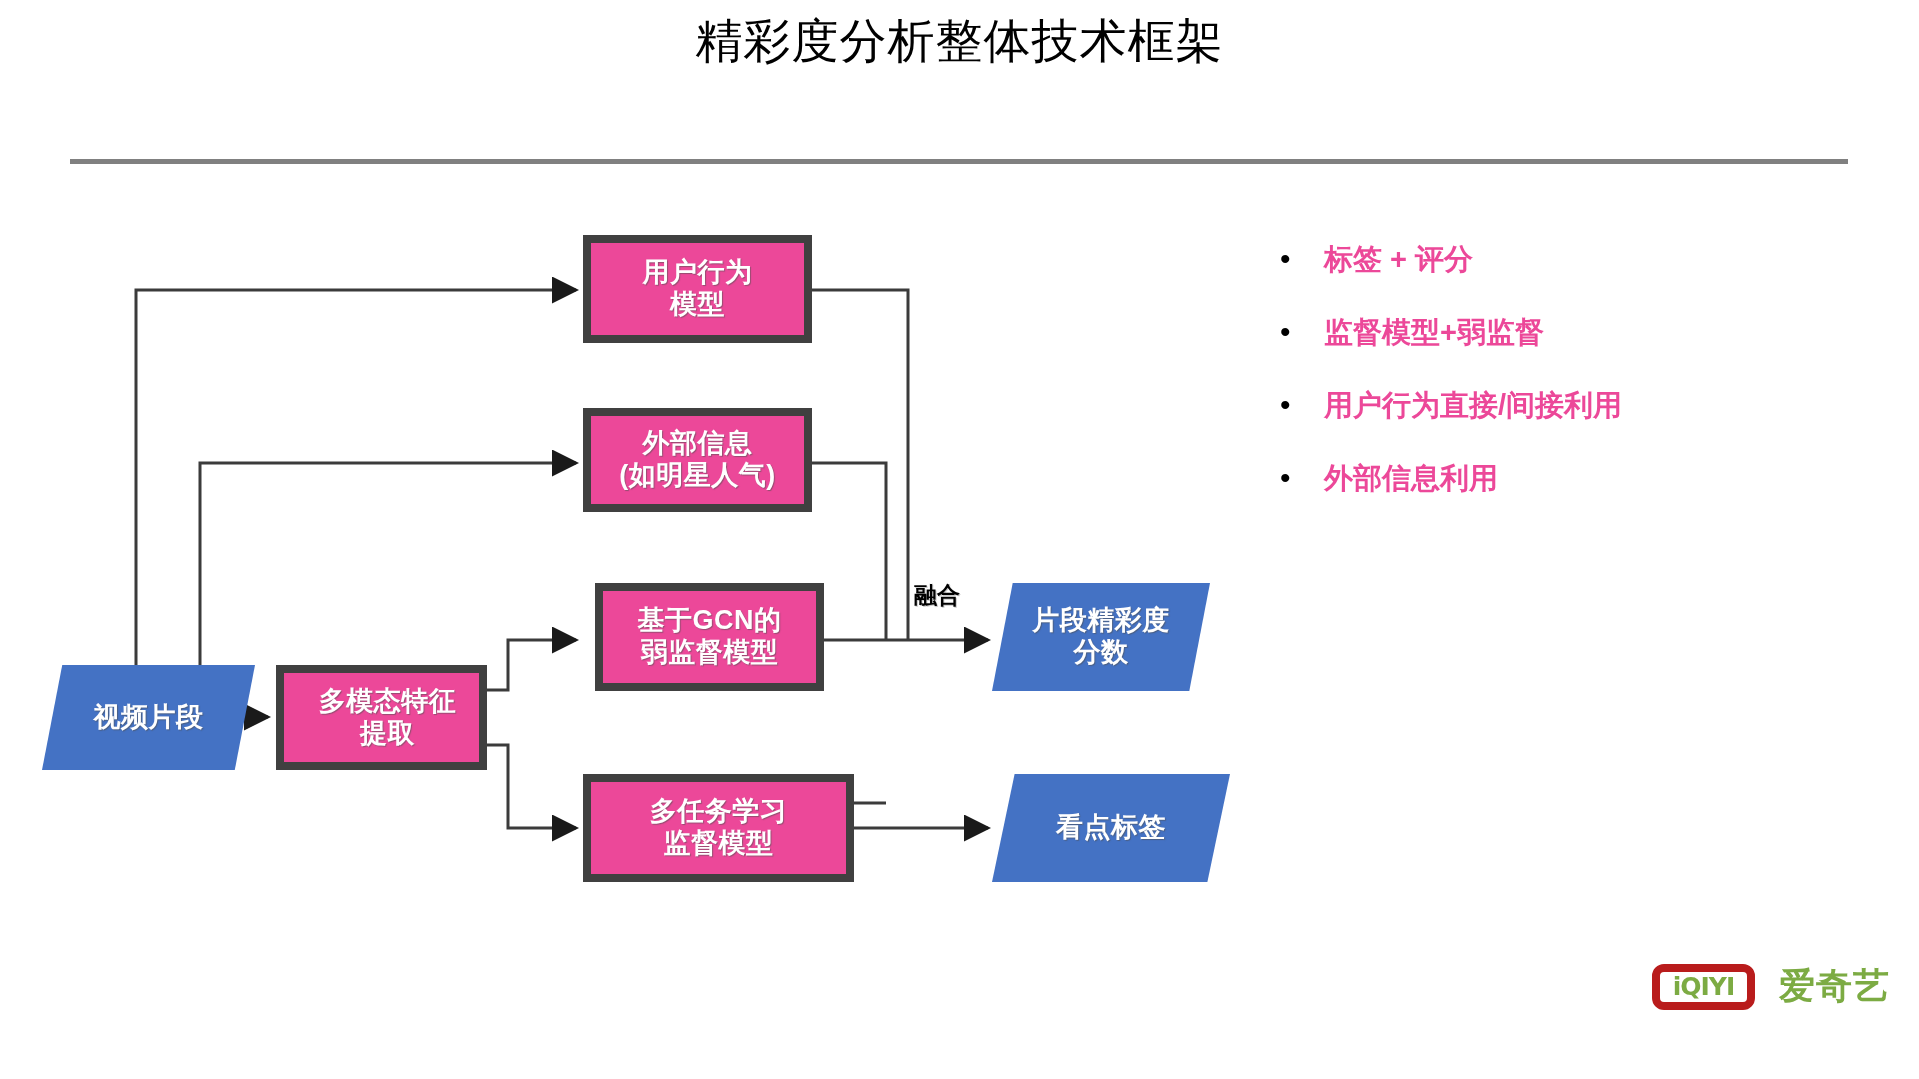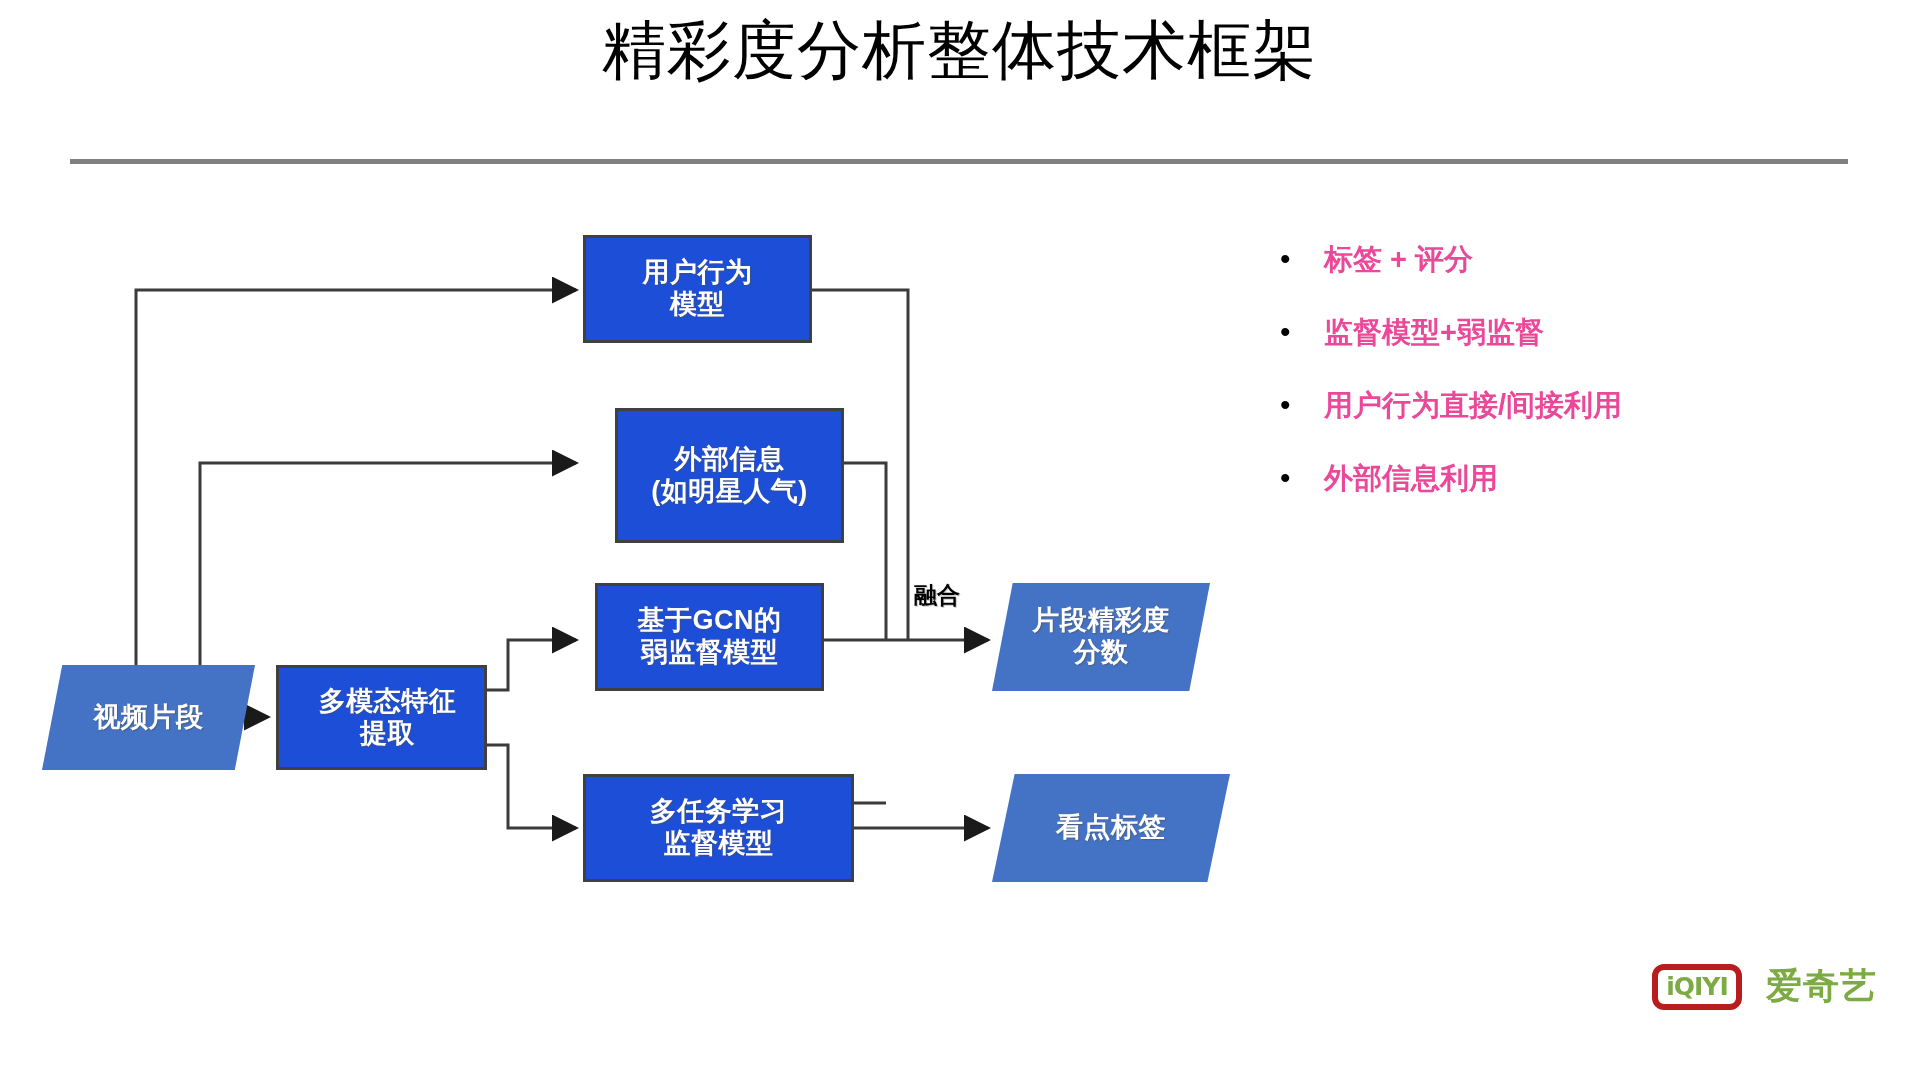--- a/index.html
+++ b/index.html
@@ -4,39 +4,39 @@
 <title>精彩度分析整体技术框架</title>
 <style>
   html,body{margin:0;padding:0;background:#ffffff;}
   body{width:1919px;height:1079px;position:relative;overflow:hidden;
        font-family:"Liberation Sans","DejaVu Sans",sans-serif;color:#000;}
   #slide{position:absolute;left:0;top:0;width:1919px;height:1079px;background:#fff;}
 
   
   .slide-title{
     position:absolute;left:0;top:14px;width:1919px;
-    text-align:center;font-size:64px;line-height:1.15;
+    text-align:center;font-size:47px;line-height:1.15;
     font-weight:400;color:#000;letter-spacing:1px;white-space:nowrap;
   }
   .title-rule{
     position:absolute;left:70px;top:159px;width:1778px;height:5px;
     background:#808080;
   }
 
   
   #connectors{position:absolute;left:0;top:0;width:1919px;height:1079px;}
 
   
   .node{
     position:absolute;box-sizing:border-box;
     display:flex;align-items:center;justify-content:center;
     text-align:center;color:#ffffff;font-weight:bold;
     font-size:27px;line-height:1.18;letter-spacing:0.5px;
     text-shadow:1px 1px 1px rgba(80,80,80,.55);
-    background:#1d4ed8;border:3px solid #404040;
+    background:#ec4899;border:8px solid #404040;
   }
   .node .lbl{white-space:pre-line;}
   .para{
     background:#4472C4;border:none;
     clip-path:polygon(9.5% 0, 100% 0, 90.5% 100%, 0 100%);
     box-shadow:none;
   }
 
   .fuse-label{
     position:absolute;font-size:23px;font-weight:bold;color:#000;
@@ -46,21 +46,21 @@
 
   
   .bullets{position:absolute;left:1280px;top:236px;width:620px;}
   .bullet-row{display:flex;align-items:flex-start;margin-bottom:27px;}
   .bullet-dot{width:44px;flex:none;font-size:30px;line-height:46px;text-align:left;}
   .bullet-text{font-size:29px;line-height:46px;color:#ec4899;white-space:nowrap;font-weight:bold;}
 
   
   .logo{position:absolute;left:1652px;top:962px;display:flex;align-items:center;}
   .logo-mark{
-    width:90px;height:46px;border:6px solid #b91c1c;border-radius:12px;
+    width:103px;height:46px;border:8px solid #b91c1c;border-radius:12px;
     display:flex;align-items:center;justify-content:center;box-sizing:border-box;
     color:#7CAB43;font-weight:bold;font-size:25px;letter-spacing:-1px;
     font-family:"DejaVu Sans",sans-serif;
   }
   .logo-text{margin-left:24px;color:#7CAB43;font-weight:bold;font-size:36px;
              letter-spacing:1px;}
 </style>
 </head>
 <body>
 
@@ -106,21 +106,21 @@
   <div class="node" style="left:276px;top:665px;width:211px;height:105px;padding-left:12px;">
     <span class="lbl">多模态特征
 提取</span>
   </div>
 
   <div class="node" style="left:583px;top:235px;width:229px;height:108px;">
     <span class="lbl">用户行为
 模型</span>
   </div>
 
-  <div class="node" style="left:583px;top:408px;width:229px;height:135px;margin-left:32px;">
+  <div class="node" style="left:583px;top:408px;width:229px;height:104px;">
     <span class="lbl">外部信息
 (如明星人气)</span>
   </div>
 
   <div class="node" style="left:583px;top:583px;width:229px;height:108px;margin-left:12px;">
     <span class="lbl">基于GCN的
 弱监督模型</span>
   </div>
 
   <div class="node" style="left:583px;top:774px;width:271px;height:108px;">

